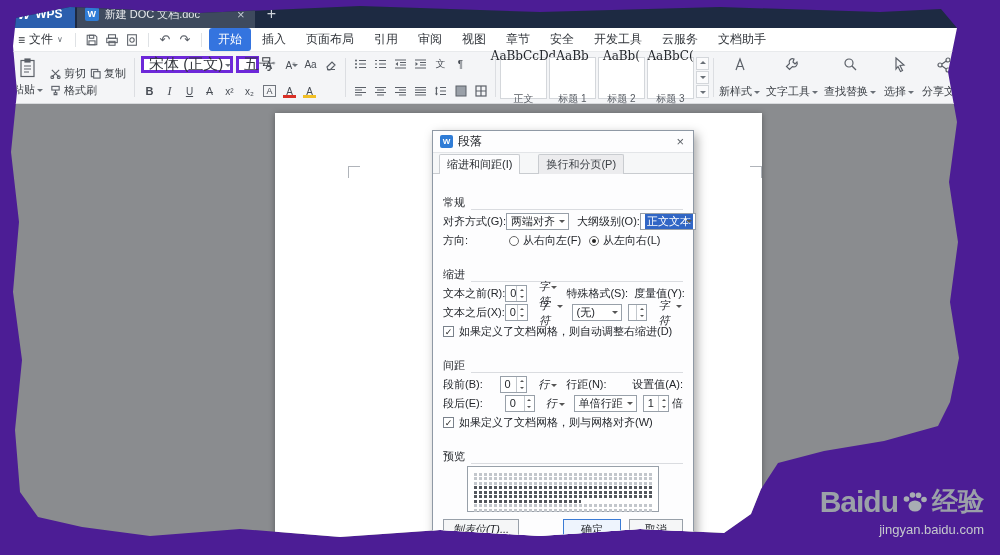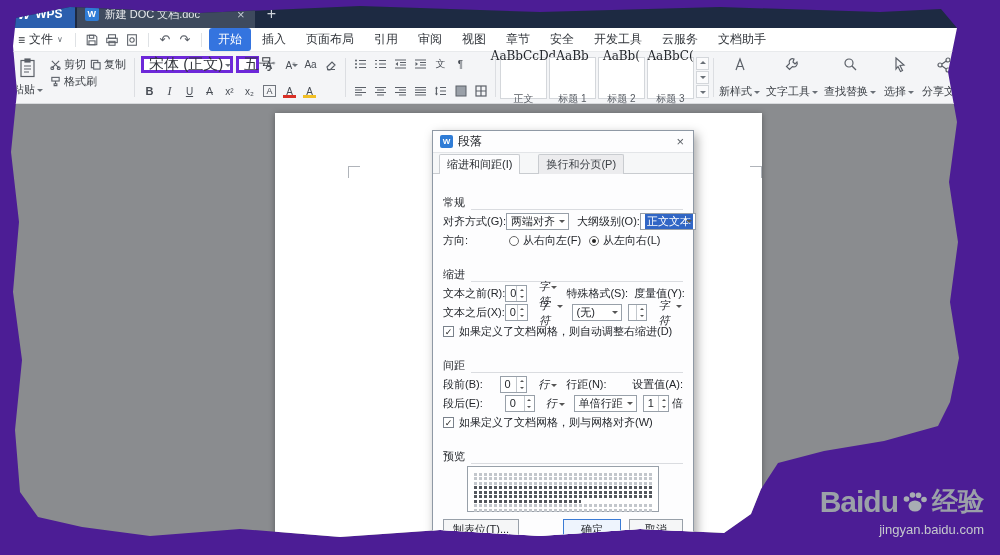--- a/index.html
+++ b/index.html
@@ -45,21 +45,21 @@
   .rgroup { display:flex; flex-direction:column; justify-content:space-between; padding:2px 4px; }
   .rgrow { display:flex; align-items:center; gap:3px; }
   .vsep { width:1px; background:#dcdee2; margin:4px 2px; }
   .bigbtn { display:flex; flex-direction:column; align-items:center; justify-content:space-between;
             padding:2px 3px; min-width:40px; font-size:11px; color:#3c4046; }
   .bigbtn svg { display:block; }
   .blabel { display:flex; align-items:center; white-space:nowrap; }
   .car { display:inline-block; width:0; height:0; border:3px solid transparent;
          border-top-color:#6a7077; margin-left:2px; position:relative; top:2px; }
   .mini { display:flex; align-items:center; gap:3px; font-size:11px; color:#3c4046; padding:1px 2px; }
-  .clipcols { display:flex; flex-direction:column; justify-content:flex-start; }
+  .clipcols { display:flex; flex-direction:column; justify-content:flex-end; }
   .ib { min-width:17px; height:16px; display:inline-flex; align-items:center; justify-content:center;
         font-size:10px; color:#474c54; border-radius:2px; padding:0 1px; }
   .ib.bold { font-weight:bold; font-size:11px; }
   .ib.ital { font-style:italic; font-family:"Liberation Serif", serif; font-size:12px; }
   .ib.und  { text-decoration:underline; }
   .ib.strike { text-decoration:line-through; }
   .boxa { border:1px solid #70757d; font-size:9px; padding:0 2px; }
   .colbar { position:relative; }
   .colbar::after { content:""; position:absolute; left:2px; right:2px; bottom:1px; height:3px; }
   .colbar.red::after { background:#d93025; }
@@ -133,21 +133,21 @@
            align-items:center; justify-content:center; font-size:9px; color:#222; margin-right:5px; flex:none; }
   .ml8 { margin-left:8px; }
   .preview { margin:2px 0 2px 24px; width:192px; height:46px; border:1px solid #98a0a9;
              padding:4px 6px; background:#fff; }
   .pl { height:3px; margin:1.5px 0; background:repeating-linear-gradient(90deg, currentColor 0 3px, transparent 3px 5px); }
   .pl.g { color:#c3c7cc; } .pl.d { color:#53575d; }
   .pl.short { width:60%; }
   .dlg-foot { display:flex; align-items:center; margin-top:7px; }
   .btn { height:20px; font-size:11px; border:1px solid #98a0a9; background:#f5f6f7; color:#24272c;
          padding:0 8px; font-family:"Liberation Sans", sans-serif; }
-  .btn.w74 { width:76px; }
+  .btn.w74 { width:76px;font-style:italic; }
   .btn.primary { width:58px; border:1px solid #3a7bd5; background:#eef4fd; margin-left:auto; }
   .btn.cancel { width:54px; margin-left:8px; }
 
   
   .wm { position:absolute; right:16px; bottom:18px; text-align:right; }
   .wm-row { display:flex; align-items:center; justify-content:flex-end; gap:4px; }
   .wm-en { font-size:30px; font-weight:bold; color:#9ba1a8; letter-spacing:-1px; }
   .wm-cn { font-size:26px; font-weight:bold; color:#9ba1a8; }
   .wm-url { font-size:13px; color:#c5c9cd; margin-top:3px; }
 

